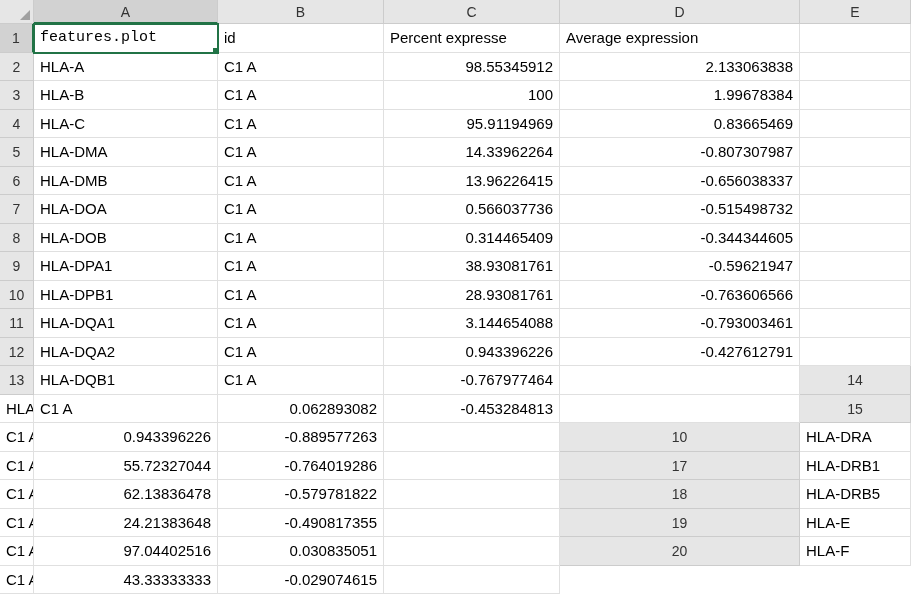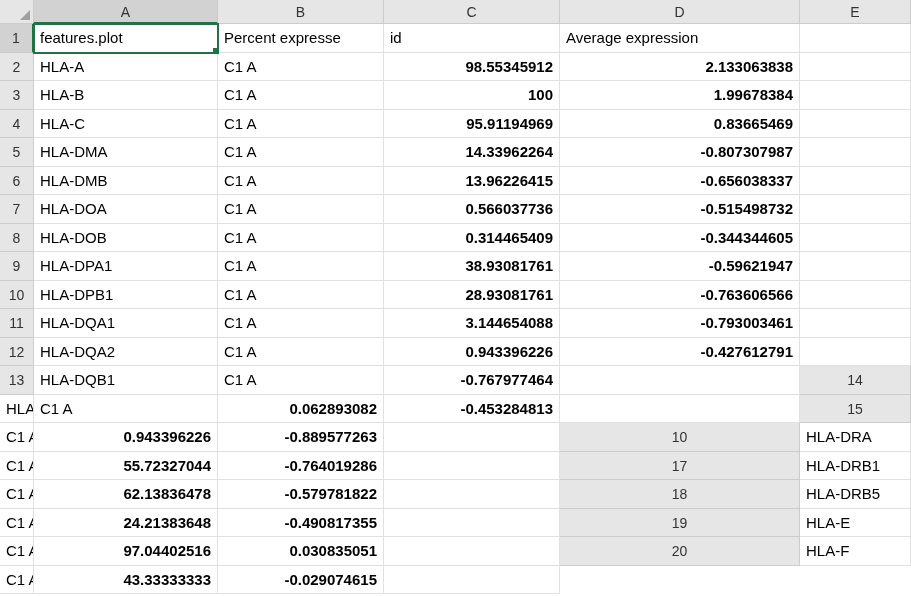--- a/index.html
+++ b/index.html
@@ -74,27 +74,28 @@
       padding: 0 6px;
       height: 28.5px;
       line-height: 28.5px;
       white-space: nowrap;
       overflow: hidden;
       font-size: 15px;
       color: #000;
       cursor: cell;
     }
     .cell.text-left { text-align: left; }
-    .cell.text-right { text-align: right; font-weight: bold; }
+    .cell.text-right { text-align: right; }
     .cell.active {
       outline: 2px solid #217346;
       outline-offset: -1px;
       position: relative;
       z-index: 2;
       background: #ffffff;
+      font-family: Liberation Mono, monospace;
     }
     .cell.active::after {
       content: "";
       position: absolute;
       right: -3px;
       bottom: -3px;
       width: 6px;
       height: 6px;
       background: #217346;
       border: 1px solid #fff;
@@ -112,22 +113,22 @@
 
   <div class="corner-cell"></div>
   <div class="col-header selected">A</div>
   <div class="col-header">B</div>
   <div class="col-header">C</div>
   <div class="col-header">D</div>
   <div class="col-header">E</div>
 
   <div class="row-header selected">1</div>
   <div class="cell text-left active">features.plot</div>
+  <div class="cell text-left">id</div>
   <div class="cell text-left overflow">Percent expresse</div>
-  <div class="cell text-left">id</div>
   <div class="cell text-left">Average expression</div>
   <div class="cell"></div>
 
   <div class="row-header">2</div>
   <div class="cell text-left">HLA-A</div>
   <div class="cell text-left">C1 A</div>
   <div class="cell text-right">98.55345912</div>
   <div class="cell text-right">2.133063838</div>
   <div class="cell"></div>
 

